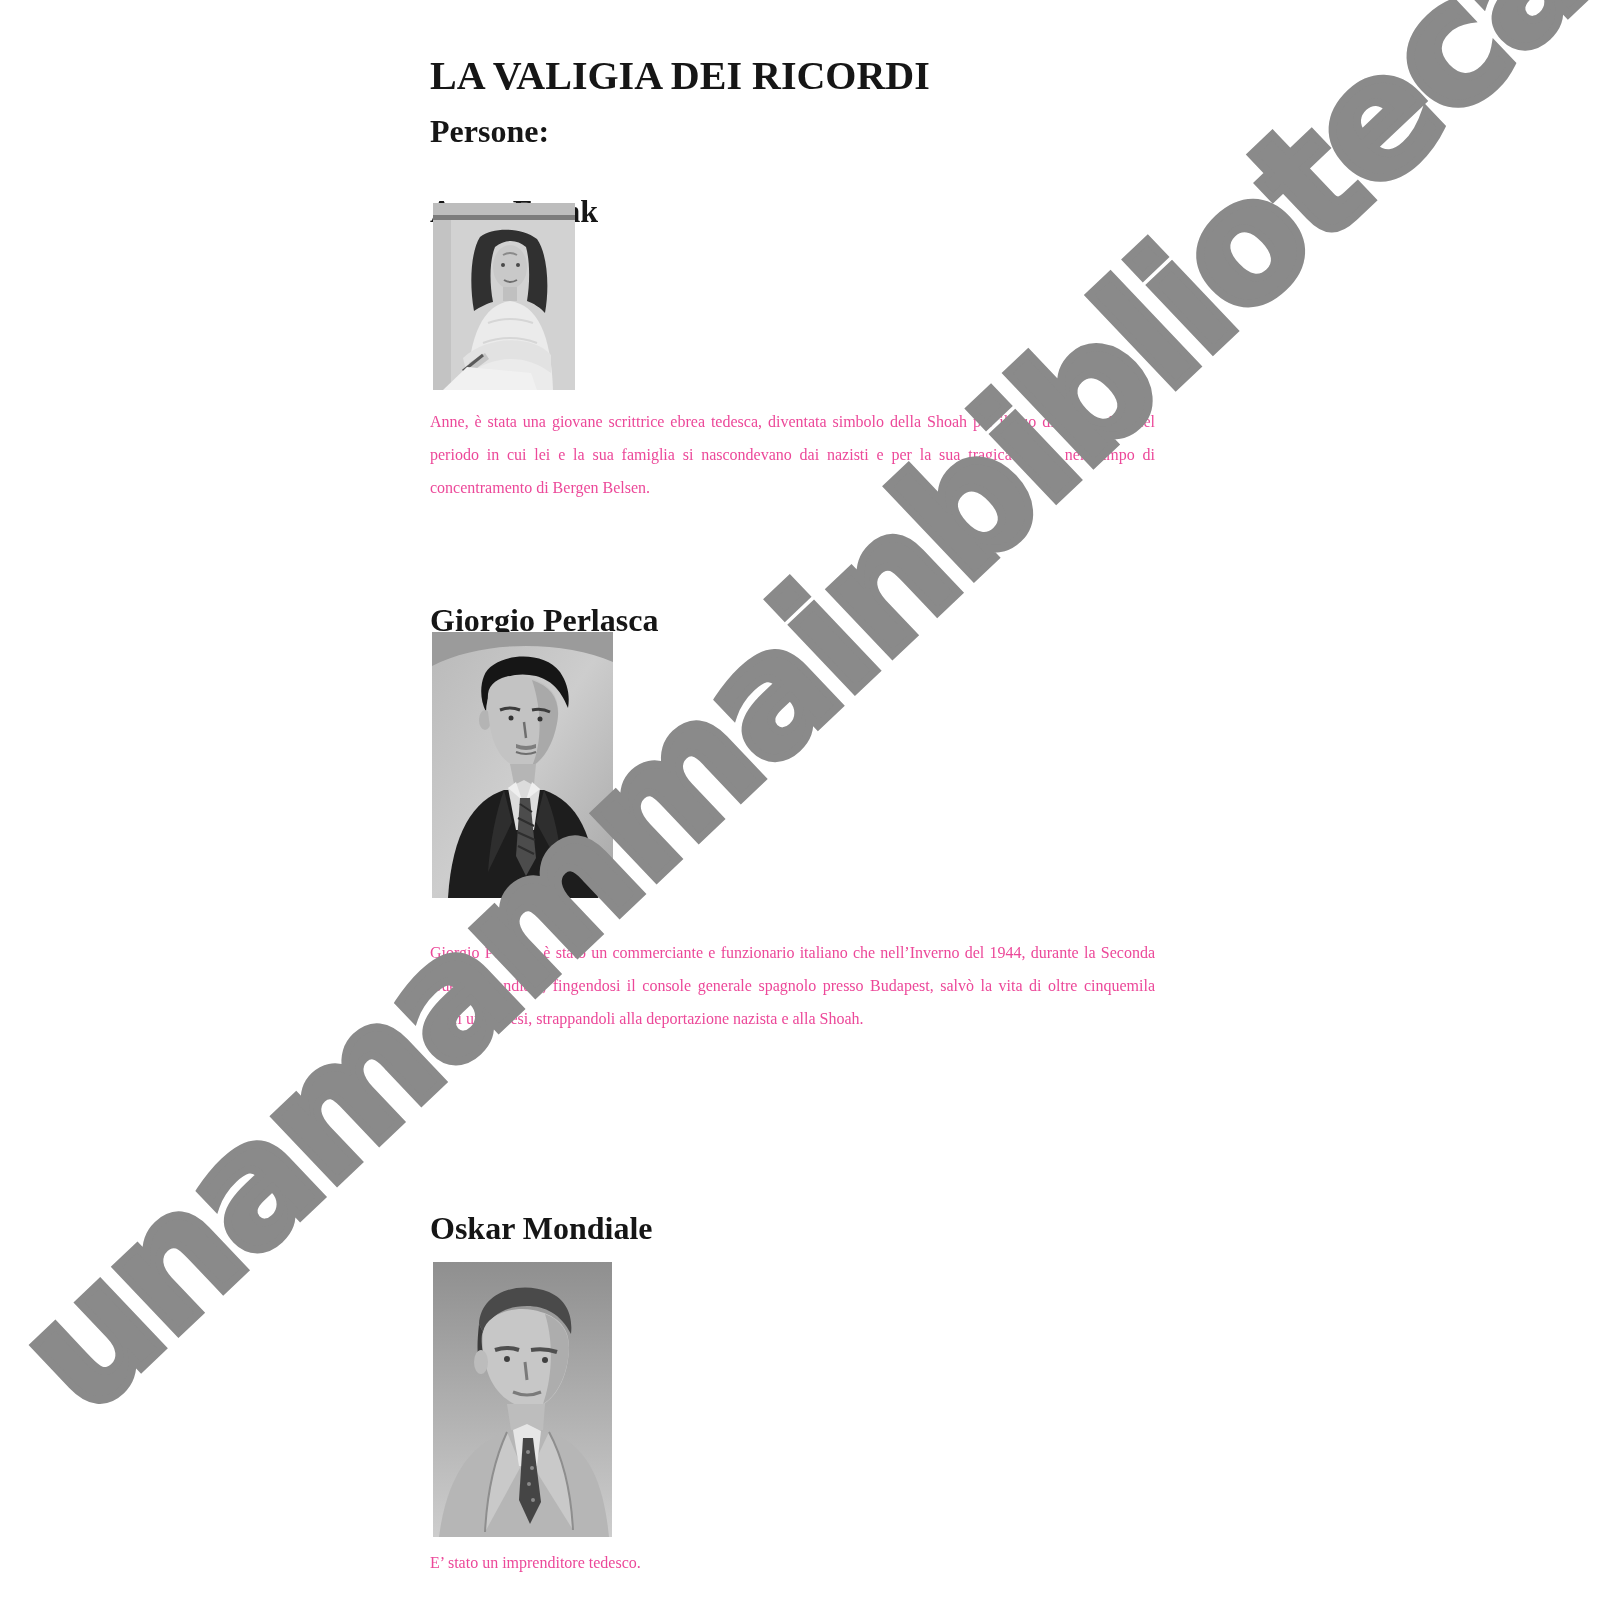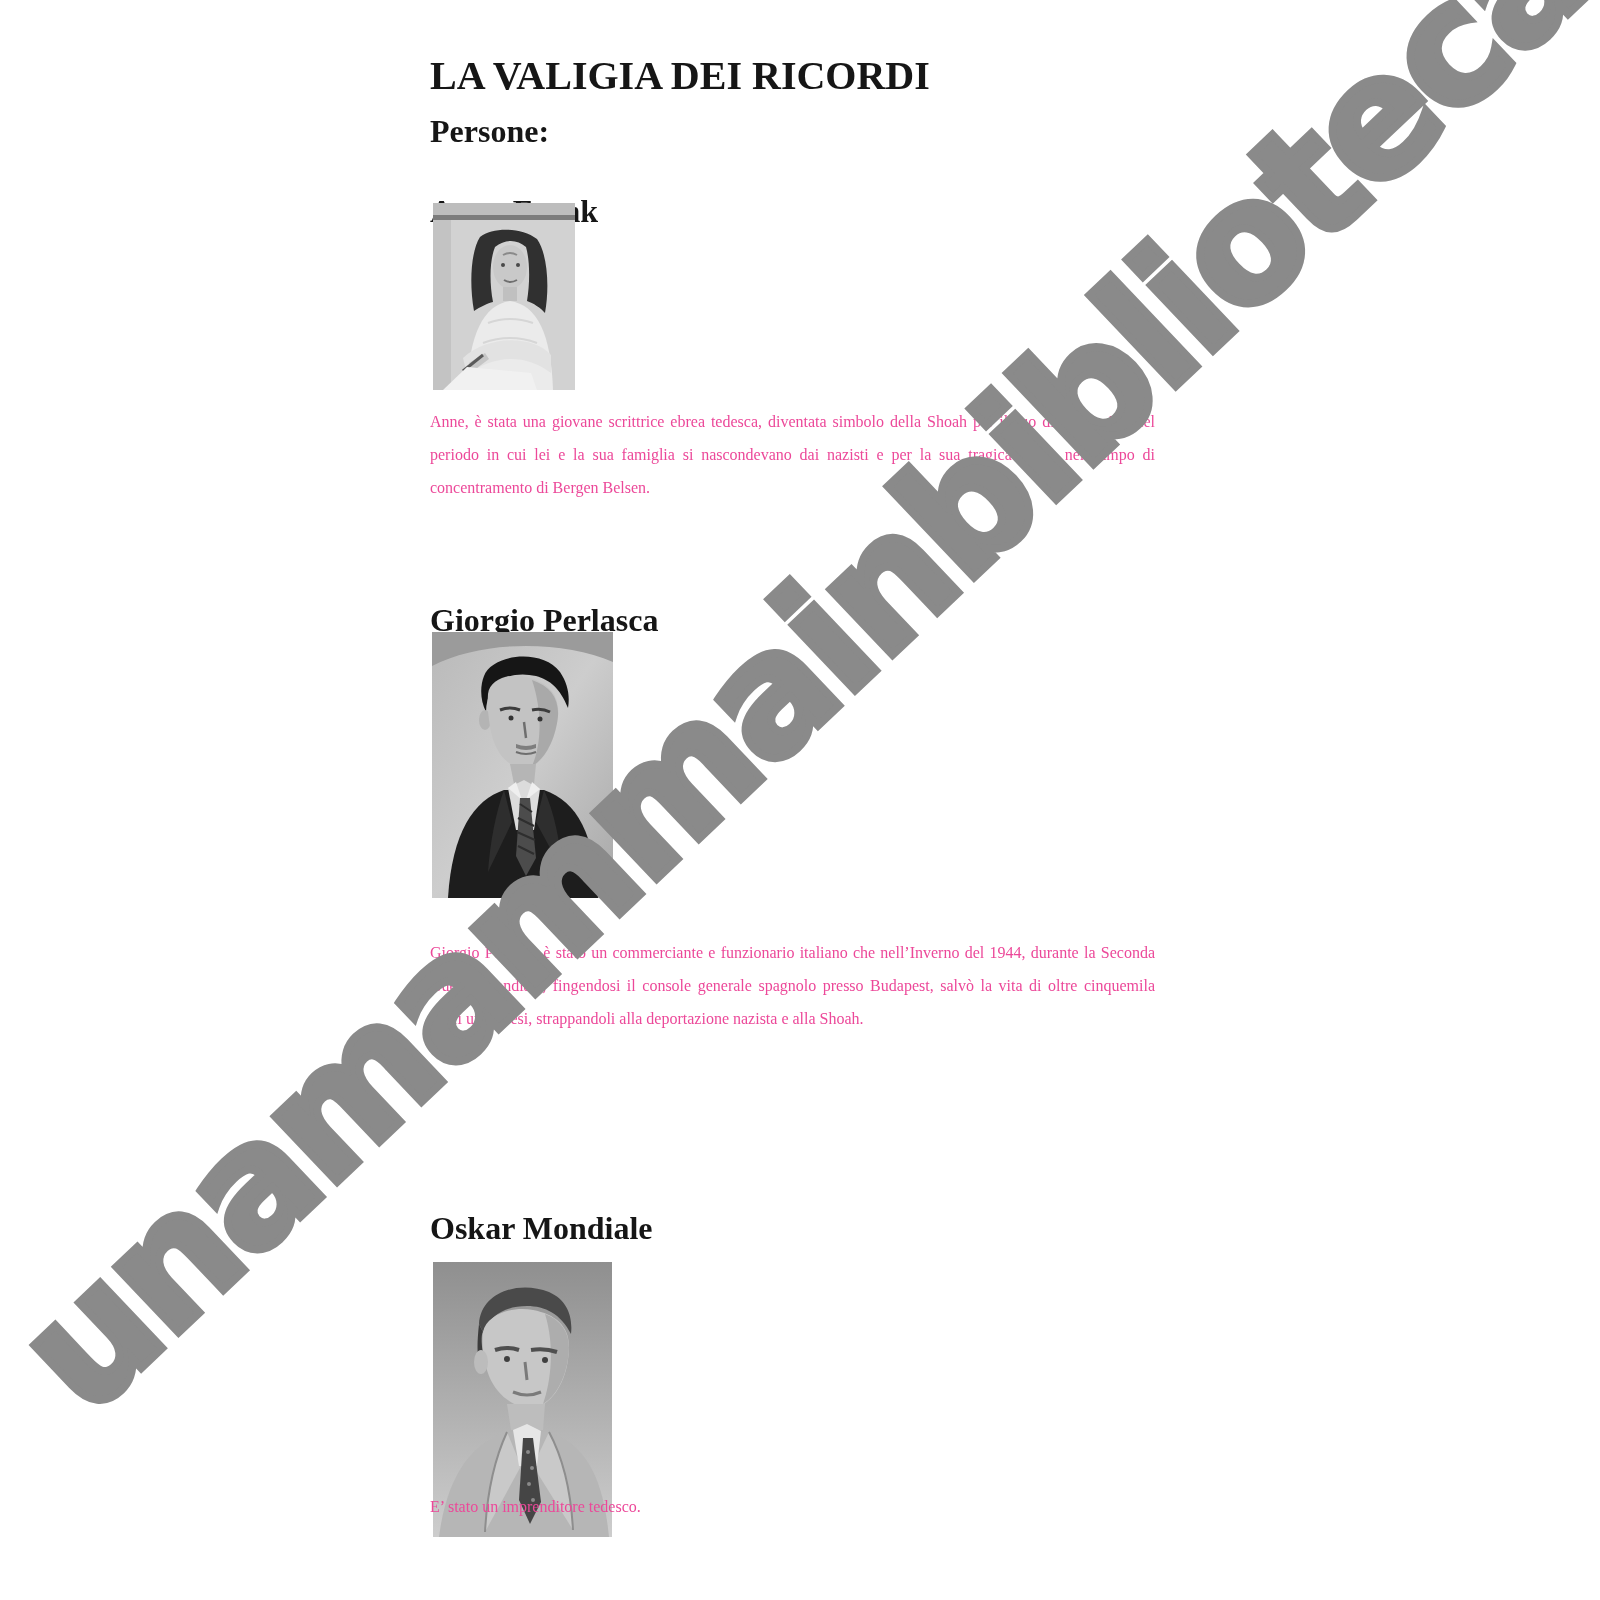--- a/index.html
+++ b/index.html
@@ -50,21 +50,21 @@
     position: absolute;
     left: 430px;
     width: 725px;
     font-size: 16px;
     line-height: 33px;
     text-align: justify;
     color: #ec4899;
   }
   #bio-anna { top: 405px; }
   #bio-perlasca { top: 896px; margin-top: 40px; }
-  #bio-schindler-1 { top: 1490px; text-align: left; }
+  #bio-schindler-1 { top: 1546px; text-align: left; }
   #bio-schindler-2 { top: 1591px; }
   .watermark {
     position: absolute;
     left: 48px;
     top: 1296px;
     height: 165px;
     line-height: 165px;
     font-family: "DejaVu Sans", sans-serif;
     font-weight: bold;
     font-size: 165px;

